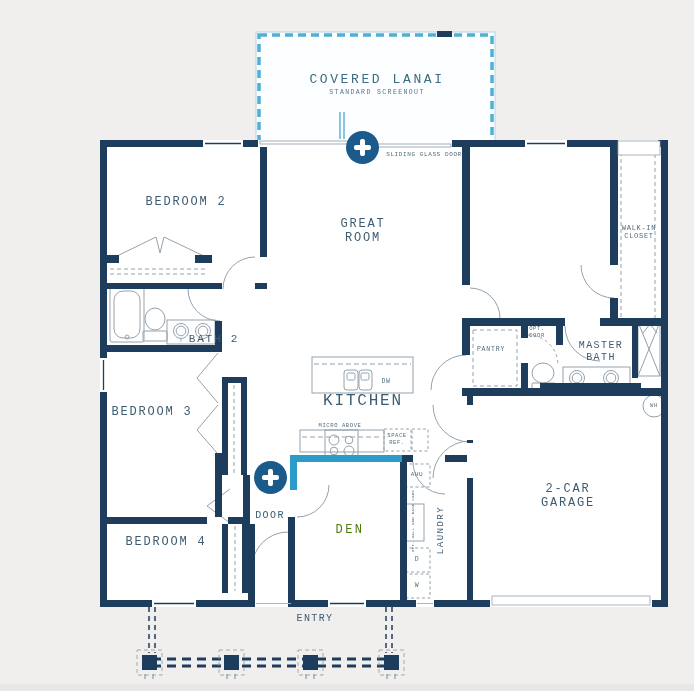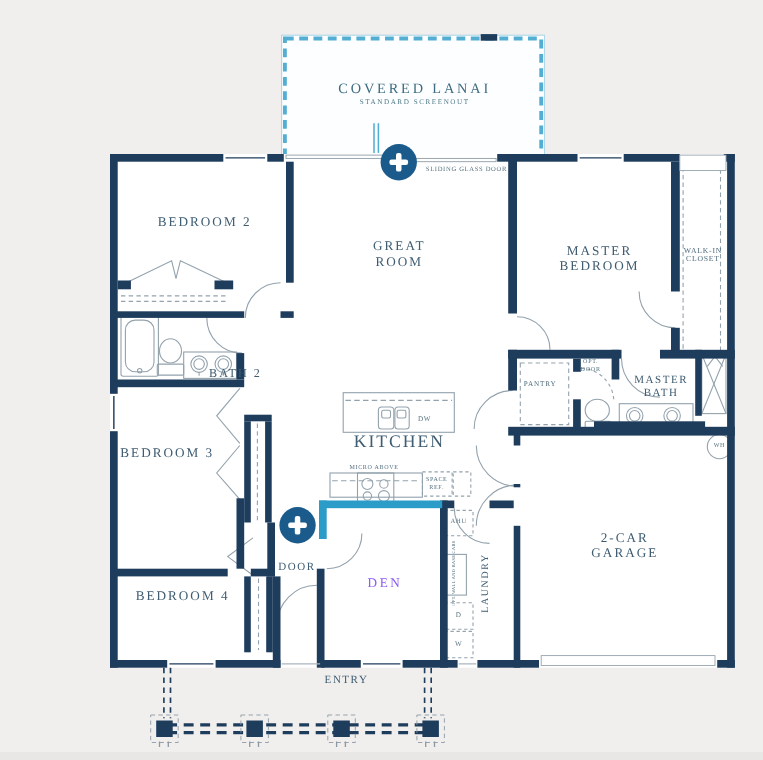--- a/index.html
+++ b/index.html
@@ -1,30 +1,30 @@
 <!DOCTYPE html>
 <html><head>
 <meta charset="utf-8">
 <style>
   html,body{margin:0;padding:0;background:#e8e7e5;}
   .stage{
     position:relative;width:694px;height:684px;overflow:hidden;
     background:#f0efed;
-    font-family:Liberation Serif, serif;
+    font-family:Liberation Mono, monospace;
   }
   .stage svg{position:absolute;left:0;top:0;}
   .lbl{
     position:absolute;transform:translate(-50%,-50%);
     color:#3e5c72;text-align:center;line-height:1.2;
     letter-spacing:1.8px;font-size:12px;white-space:normal;
     pointer-events:none;
   }
   .lbl.small{font-size:6px;letter-spacing:0.6px;color:#54707f;}
   .lbl.mid{font-size:10px;letter-spacing:1.4px;}
-  .lbl.teal{color:#8b5cf6;letter-spacing:2.4px;}
+  .lbl.teal{color:#4d7c0f;letter-spacing:2.4px;}
   .lbl.rot{transform:translate(-50%,-50%) rotate(-90deg);white-space:nowrap;}
   .lbl.lanai-title{font-size:13px;letter-spacing:2.6px;color:#3d6b80;}
   .lbl.nowrap{white-space:nowrap;}
   .watermark{
     position:absolute;transform:translate(-50%,-50%);
     font-size:24px;letter-spacing:1px;color:#8f959b;opacity:.45;
     white-space:nowrap;pointer-events:none;
   }
   .hotspot{
     position:absolute;width:33px;height:33px;border-radius:50%;
@@ -262,21 +262,20 @@
     </g>
   </g>
 </svg>
 
 <div class="lbl lanai-title nowrap" style="left:377px;top:80px;">COVERED LANAI</div>
 <div class="lbl small nowrap" style="left:377px;top:93px;font-size:6.5px;letter-spacing:1.4px;color:#4d7888;">STANDARD SCREENOUT</div>
 <div class="lbl small nowrap" style="left:424px;top:155px;">SLIDING GLASS DOOR</div>
 
 <div class="lbl nowrap" style="left:186px;top:202px;">BEDROOM 2</div>
 <div class="lbl" style="left:363px;top:231px;width:72px;">GREAT ROOM</div>
-<div class="lbl" style="left:545px;top:235px;width:84px;">MASTER BEDROOM</div>
 <div class="lbl" style="left:639px;top:232px;width:48px;font-size:7px;letter-spacing:0.7px;color:#4e6b7d;">WALK-IN CLOSET</div>
 <div class="lbl nowrap" style="left:214px;top:304px;font-size:11px;margin-top:36px;">BATH 2</div>
 <div class="lbl nowrap" style="left:152px;top:412px;">BEDROOM 3</div>
 <div class="lbl nowrap" style="left:166px;top:542px;">BEDROOM 4</div>
 <div class="lbl nowrap" style="left:363px;top:402px;font-size:16px;">KITCHEN</div>
 <div class="lbl small nowrap" style="left:386px;top:382px;font-size:6.5px;">DW</div>
 <div class="lbl small nowrap" style="left:340px;top:426px;font-size:5.5px;">MICRO ABOVE</div>
 <div class="lbl small" style="left:397px;top:440px;width:34px;font-size:5.5px;">SPACE REF.</div>
 <div class="lbl small nowrap" style="left:417px;top:475px;">AHU</div>
 <div class="lbl small nowrap" style="left:491px;top:350px;font-size:6.5px;letter-spacing:0.8px;color:#4e6b7d;">PANTRY</div>

